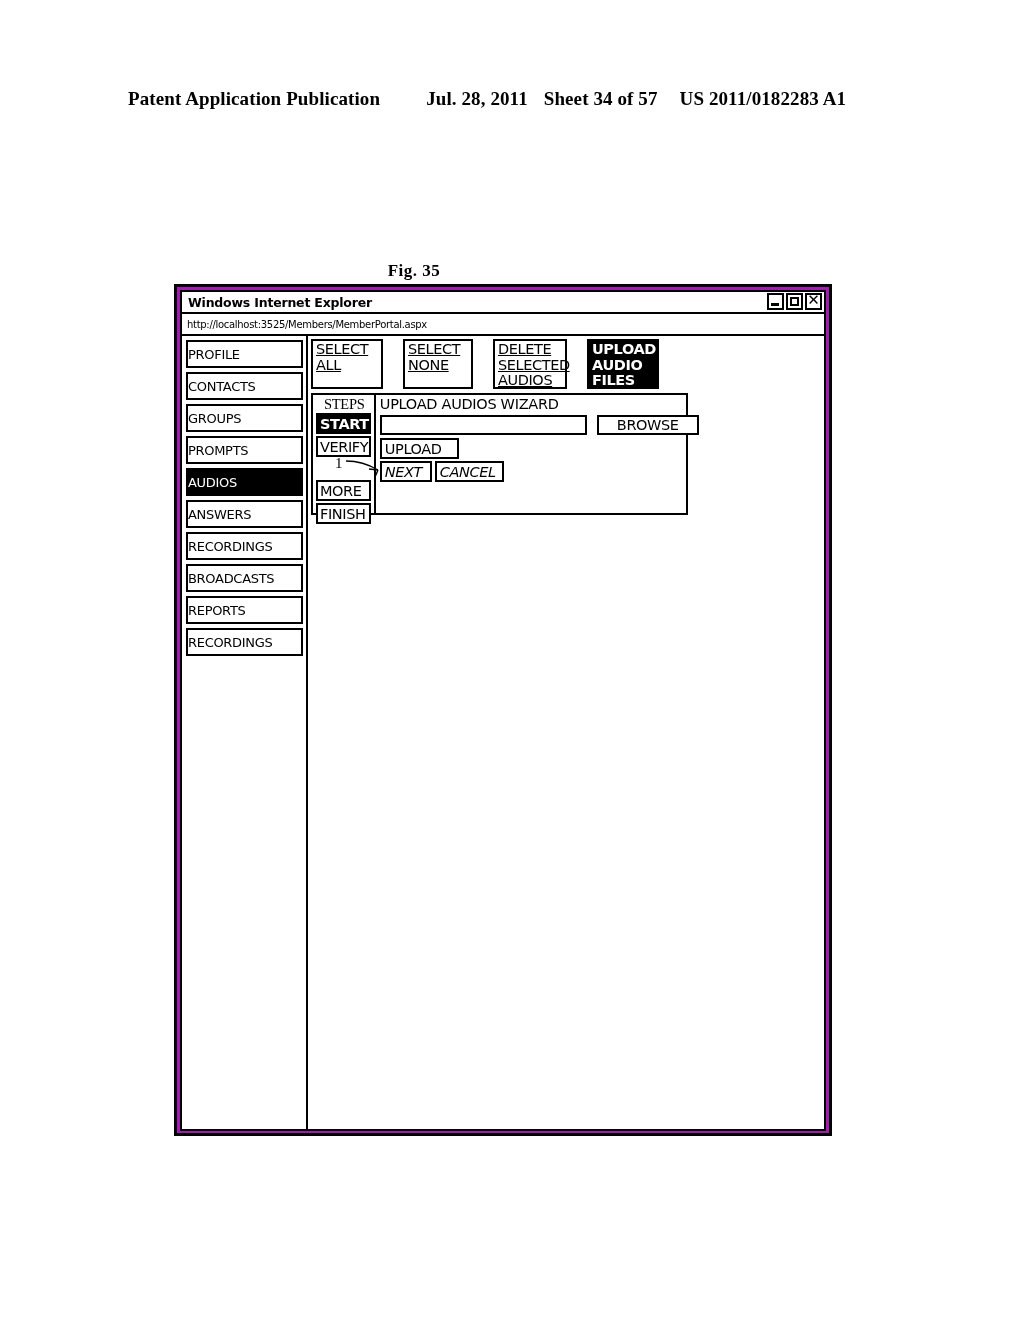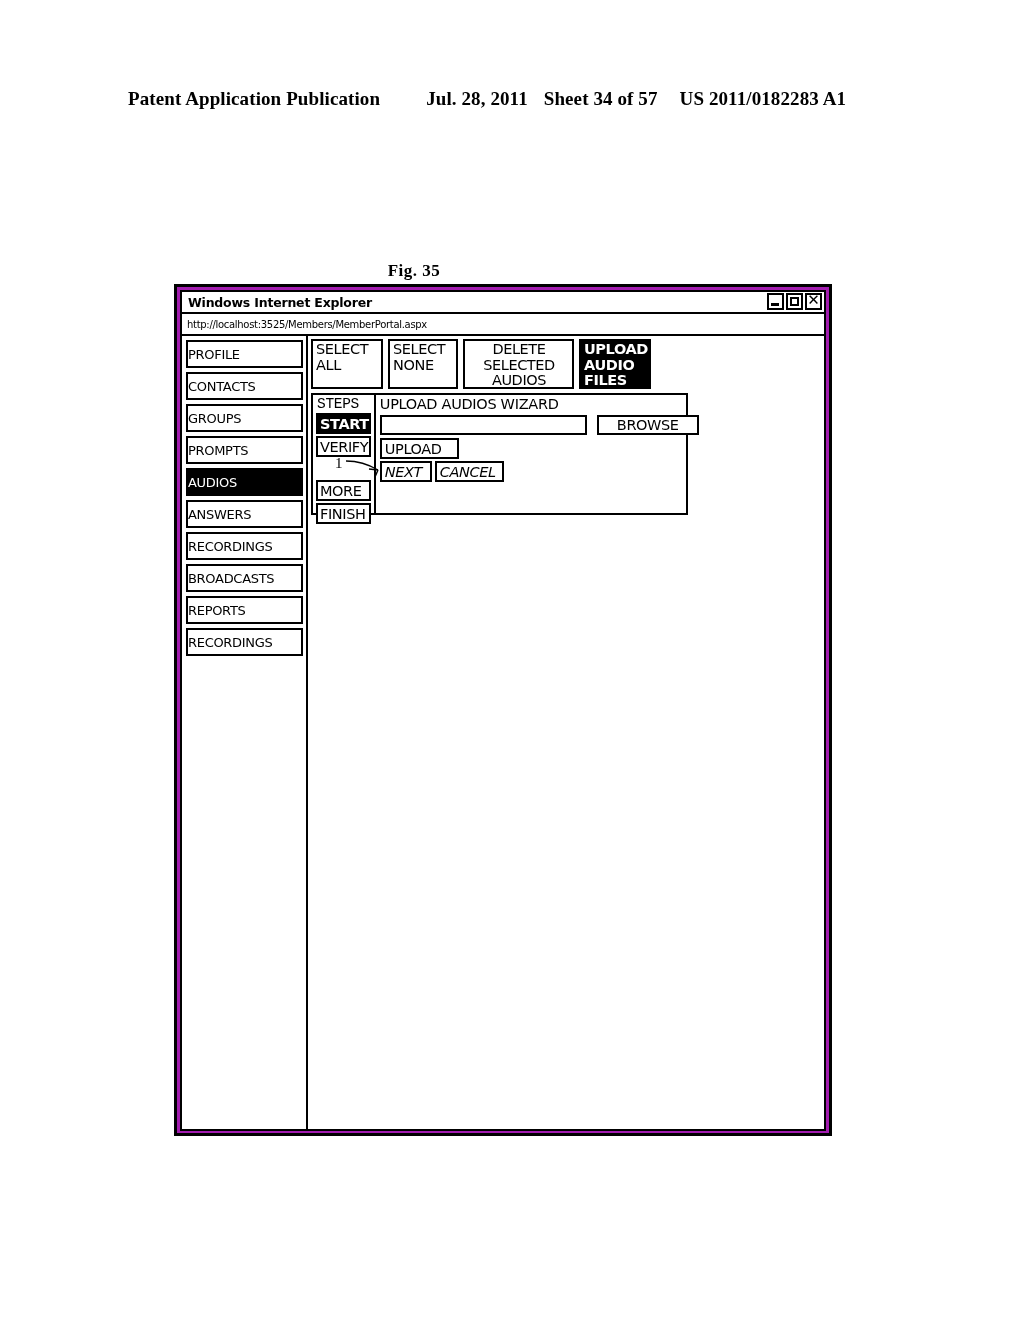--- a/index.html
+++ b/index.html
@@ -187,44 +187,45 @@
   
   .content {
     position: relative;
     flex: 1 1 auto;
     padding: 3px 0 0 3px;
   }
 
   
   .toolbar {
     display: flex;
-    gap: 5px;
+    gap: 20px;
     align-items: stretch;
     height: 50px;
+    text-decoration: underline;
   }
   .tool-btn {
     border: 2px solid #000;
     box-sizing: border-box;
     background: #fff;
     color: #000;
     padding: 1px 2px 0 3px;
     font-family: "DejaVu Sans", sans-serif;
     font-size: 14.5px;
     line-height: 15.5px;
     letter-spacing: -0.4px;
     white-space: pre-line;
   }
   .tool-btn.inverted {
     background: #000;
     color: #fff;
     font-weight: bold;
   }
   .tb-select-all   { width: 72px; }
   .tb-select-none  { width: 70px; }
-  .tb-delete       { width: 111px; text-align: center; }
+  .tb-delete       { width: 74px; }
   .tb-upload       { width: 72px; }
 
   
   .wizard {
     position: relative;
     margin-top: 4px;
     width: 377px;
     height: 122px;
     border: 2px solid #000;
     box-sizing: border-box;
@@ -232,25 +233,25 @@
     display: flex;
   }
   .wizard-steps {
     width: 78px;
     border-right: 2px solid #000;
     box-sizing: border-box;
     padding: 1px 3px 0 3px;
     position: relative;
   }
   .steps-title {
-    font-family: Liberation Mono, monospace;
+    font-family: Liberation Serif, serif;
     font-size: 14.5px;
     letter-spacing: -0.3px;
     line-height: 17px;
-    margin-left: 1px;
+    margin-left: 8px;
   }
   .step-btn {
     height: 21px;
     border: 2px solid #000;
     box-sizing: border-box;
     background: #fff;
     color: #000;
     display: flex;
     align-items: center;
     margin-bottom: 2px;

